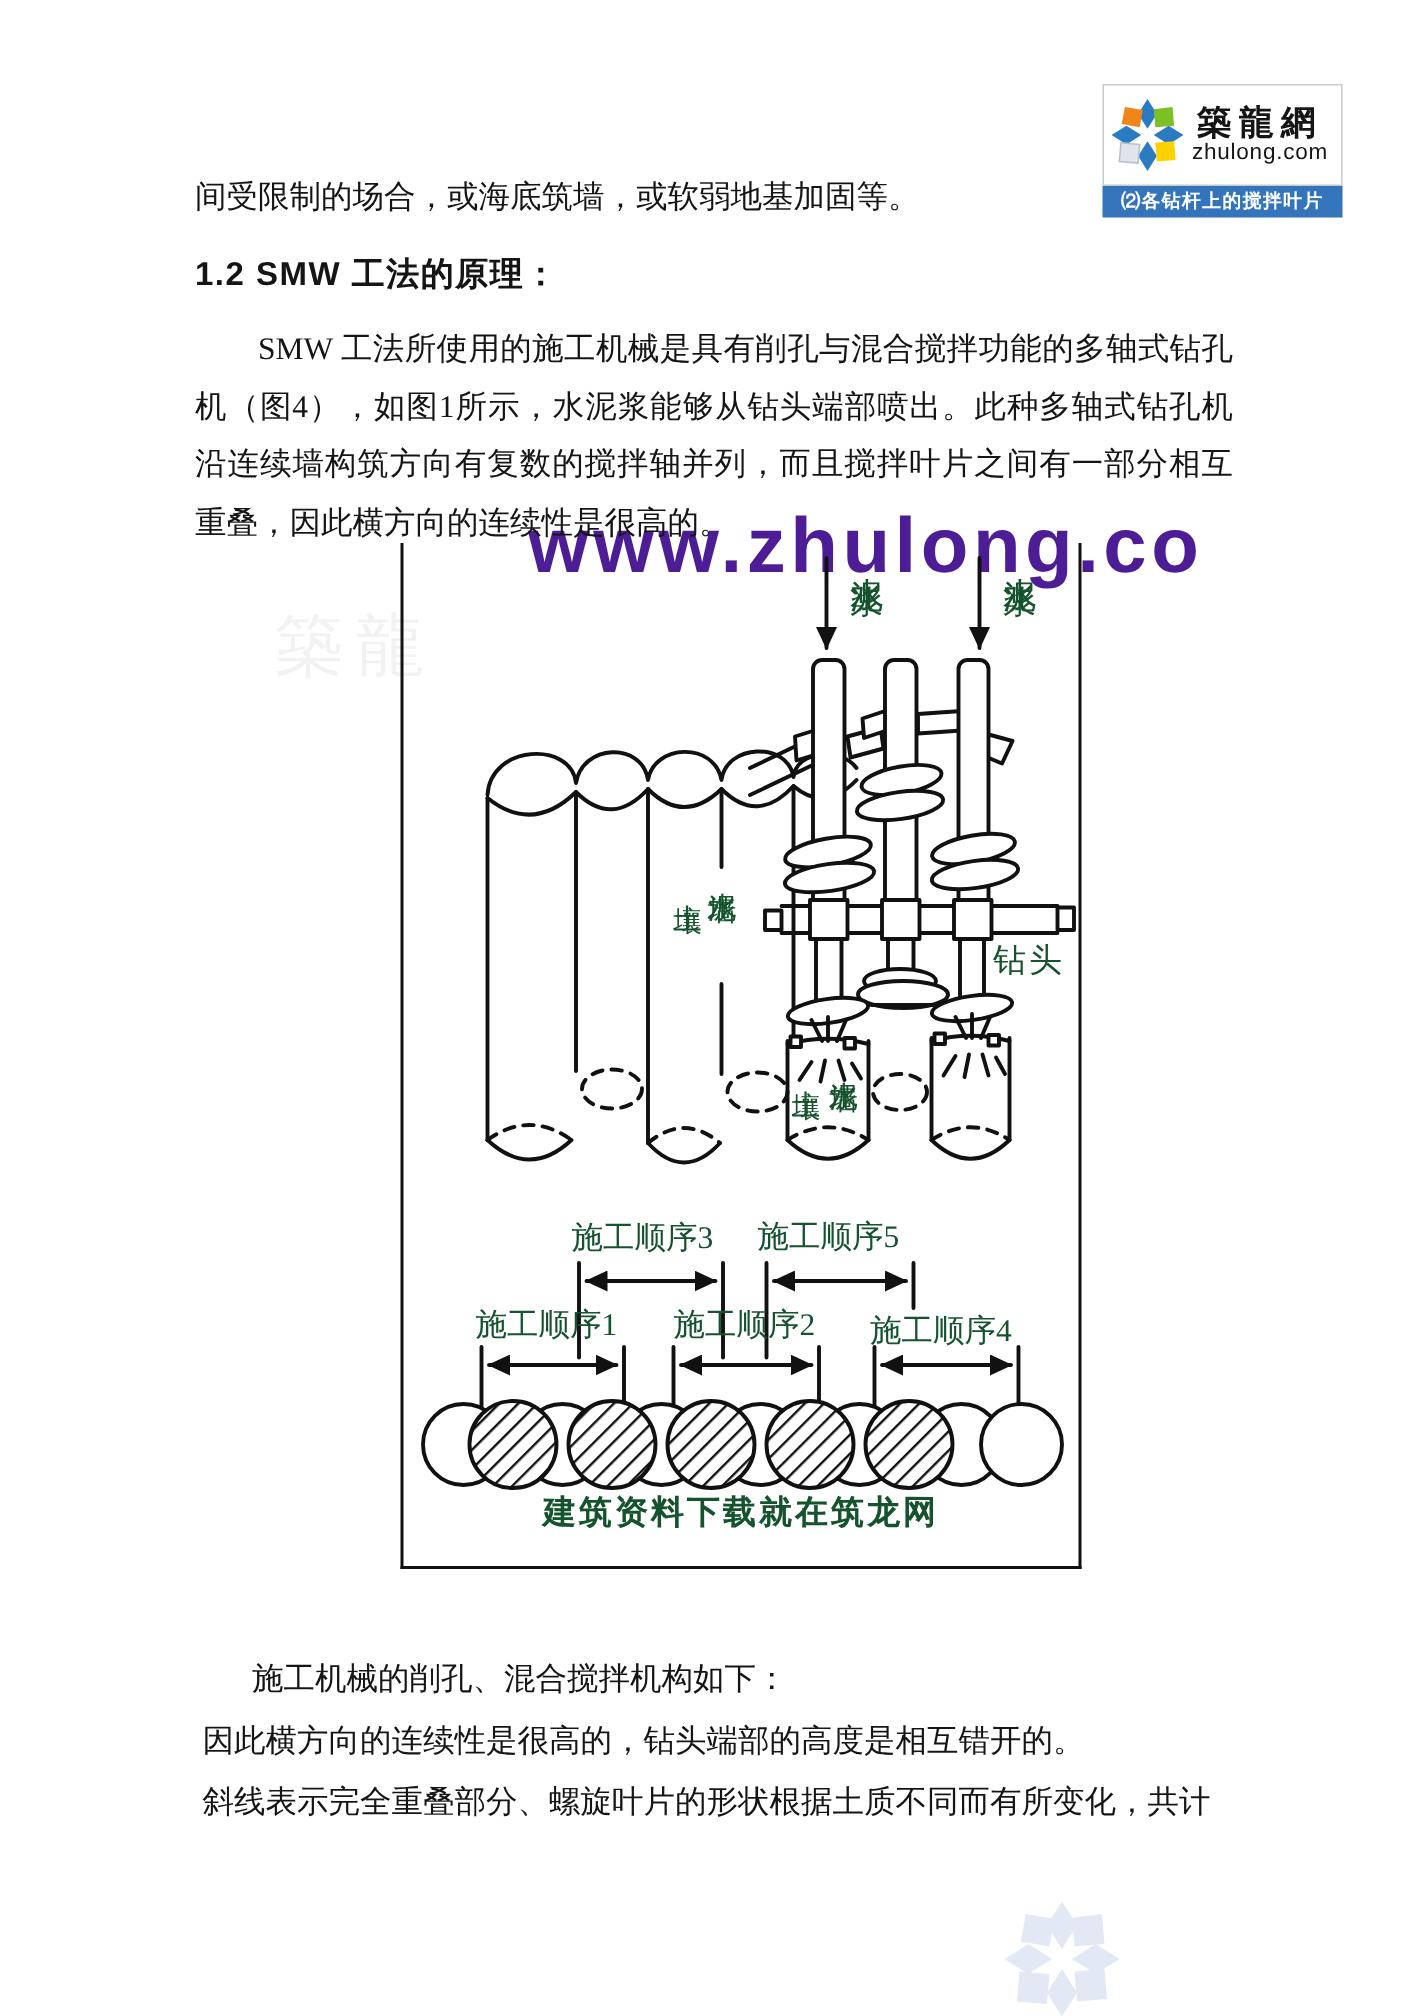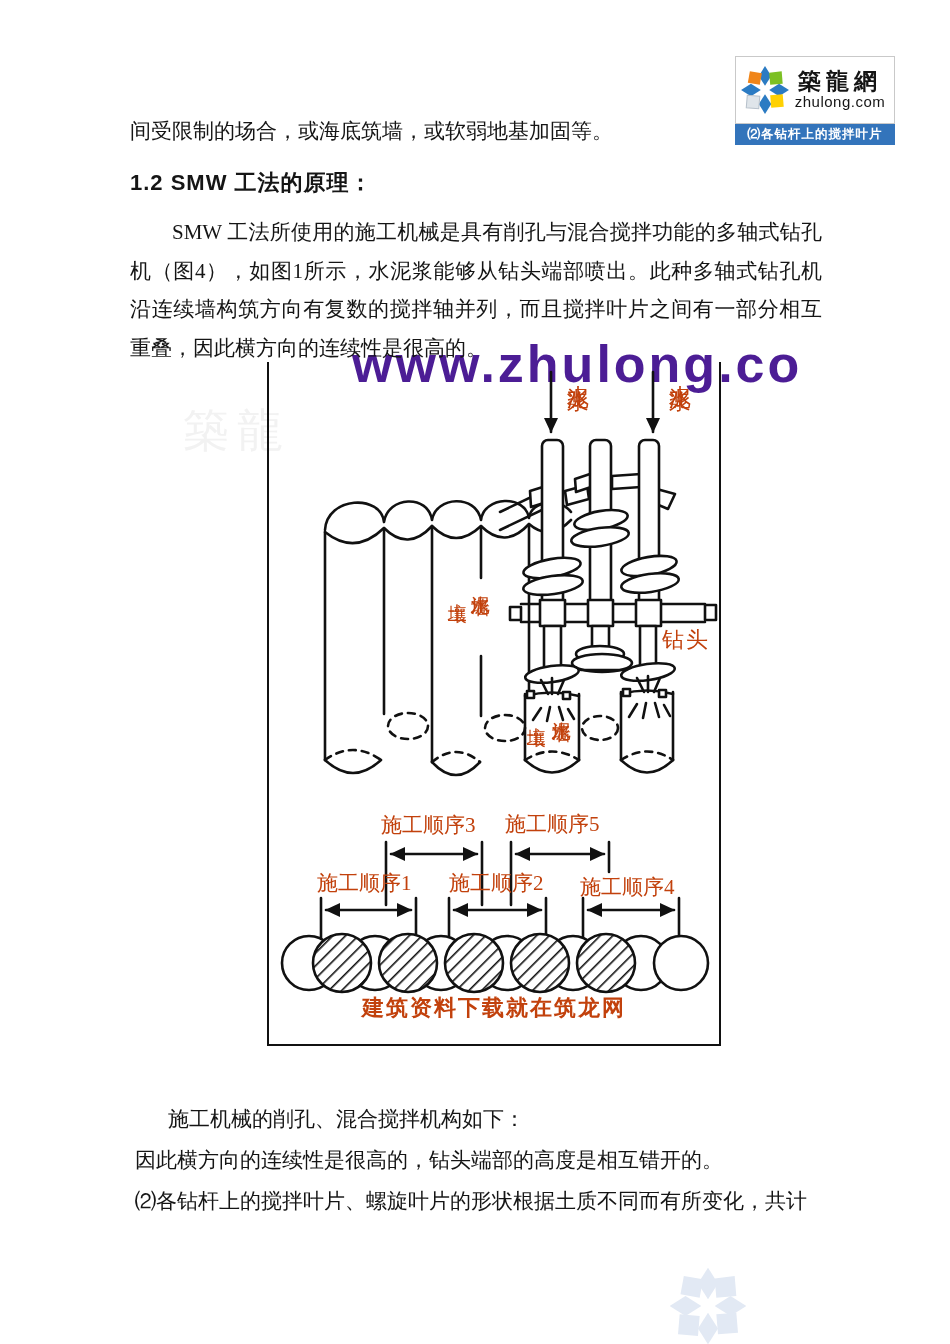--- a/index.html
+++ b/index.html
@@ -32,21 +32,21 @@
     text-align:justify;text-indent:42px;z-index:2;}
   .fig-caption{position:absolute;left:130px;top:1075px;width:524px;text-align:center;z-index:2;
     font-family:"Liberation Sans","DejaVu Sans",sans-serif;font-weight:bold;font-size:16.5px;}
   .l2{left:168px;top:1104px;}
   .li1{left:135px;top:1145px;}
   .li2{left:135px;top:1186px;}
   
   .figure{position:absolute;left:267px;top:362px;width:454px;height:684px;z-index:1;box-sizing:border-box;
     border-left:2px solid #111;border-right:2px solid #111;border-bottom:2px solid #111;}
   .figure svg{position:absolute;left:0;top:0;}
-  .flabel{position:absolute;color:#c2410c;white-space:nowrap;line-height:1.12;z-index:2;}
+  .flabel{position:absolute;color:#14532d;white-space:nowrap;line-height:1.12;z-index:2;}
   .vert{writing-mode:vertical-rl;text-orientation:upright;letter-spacing:3px;}
   .slurry{font-size:22px;}
   .smallv{font-size:19px;letter-spacing:1px;}
   .seq{font-size:21px;}
   .drillhead{font-size:22px;letter-spacing:2px;}
   .overlap-note{left:0;width:100%;top:634px;text-align:center;font-size:22px;font-weight:600;letter-spacing:2px;}
 </style>
 </head>
 <body>
 
@@ -211,15 +211,15 @@
     <div class="flabel seq" style="left:112px;top:452px;">施工顺序3</div>
     <div class="flabel seq" style="left:236px;top:451px;">施工顺序5</div>
     <div class="flabel seq" style="left:48px;top:510px;">施工顺序1</div>
     <div class="flabel seq" style="left:180px;top:510px;">施工顺序2</div>
     <div class="flabel seq" style="left:311px;top:514px;">施工顺序4</div>
     <div class="flabel overlap-note">建筑资料下载就在筑龙网</div>
   </div>
 
   <div class="t-line l2">施工机械的削孔、混合搅拌机构如下：</div>
   <div class="t-line li1">因此横方向的连续性是很高的，钻头端部的高度是相互错开的。</div>
-  <div class="t-line li2">⑵各钻杆上的搅拌叶片、螺旋叶片的形状根据土质不同而有所变化，共计</div>
+  <div class="t-line li2">斜线表示完全重叠部分、螺旋叶片的形状根据土质不同而有所变化，共计</div>
 
 </div>
 
 </body></html>

